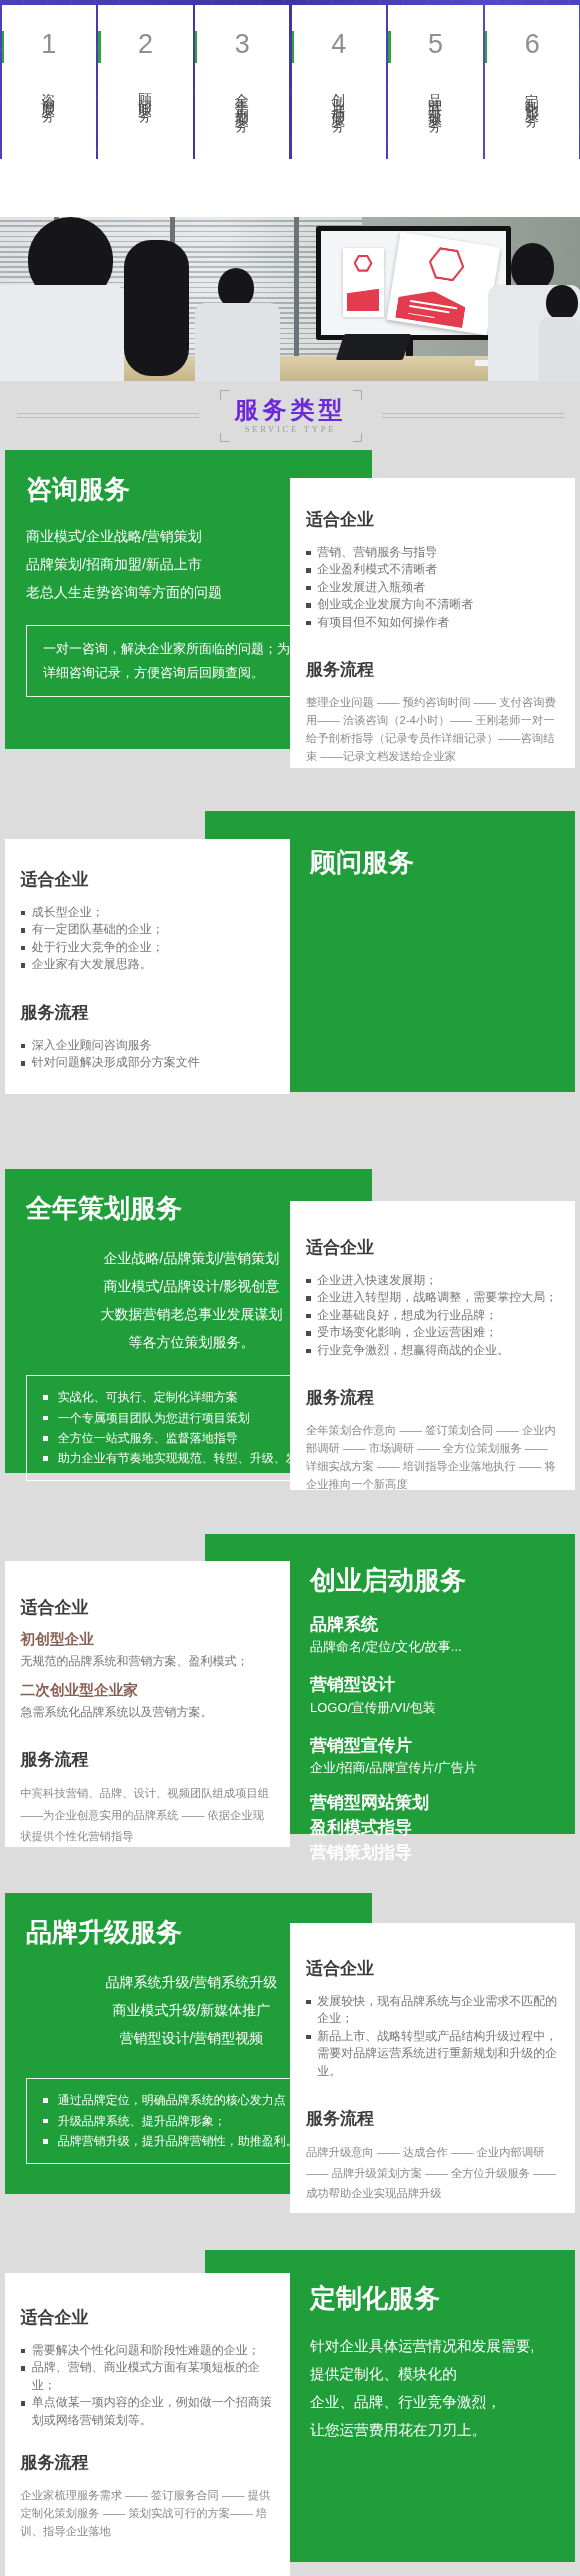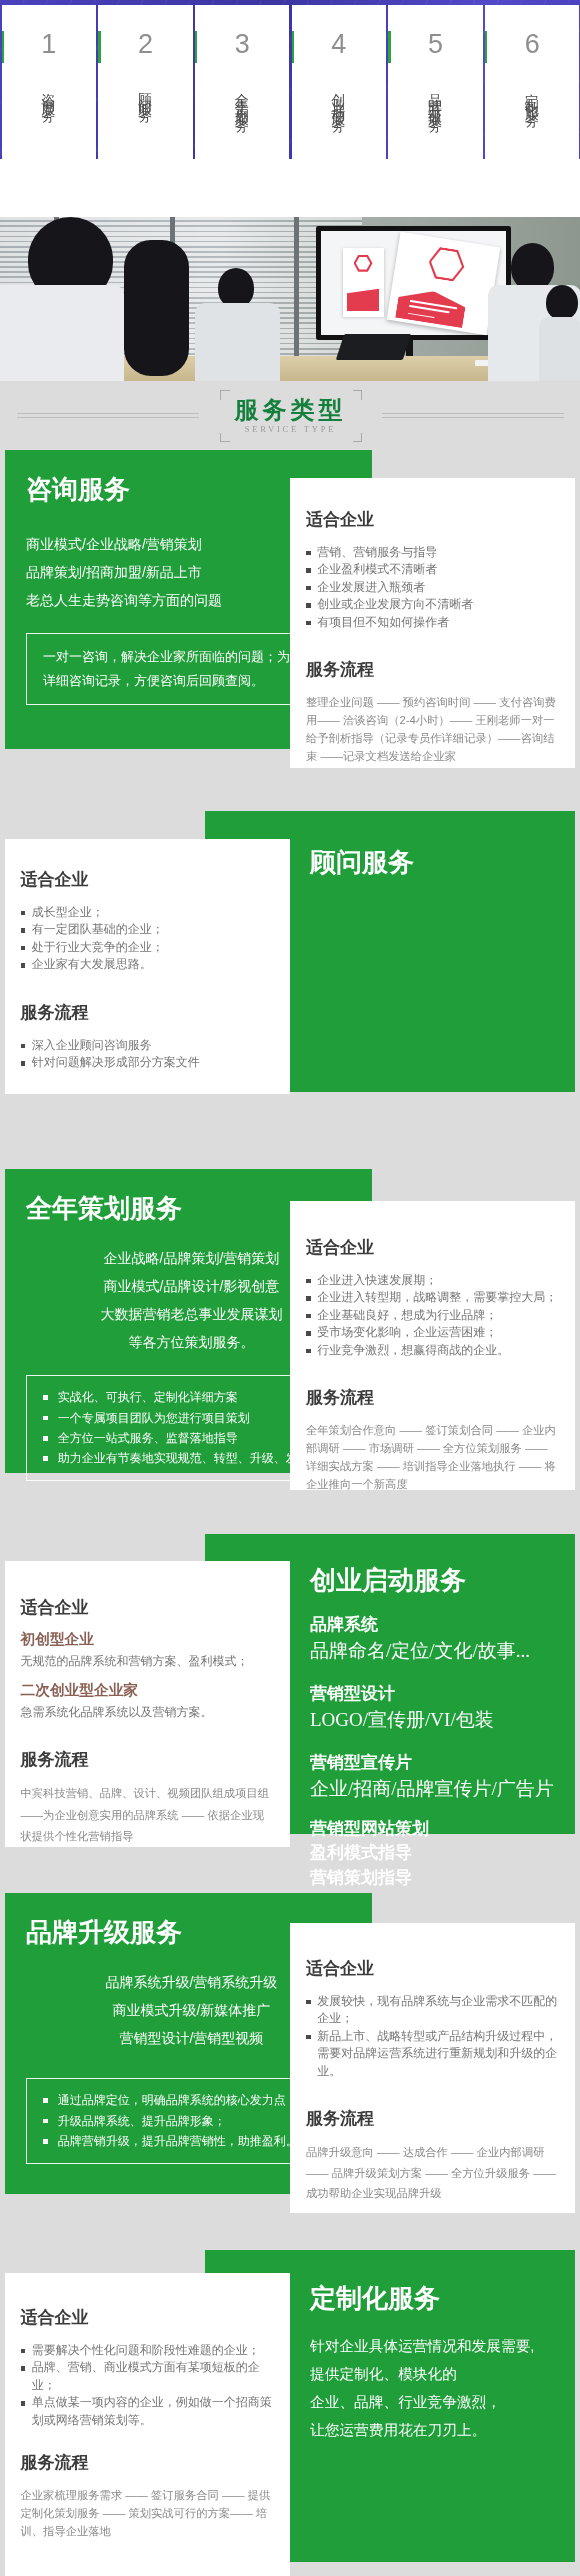--- a/index.html
+++ b/index.html
@@ -59,35 +59,35 @@
   .hdr-line{position:absolute;top:32px;height:2.8px;border-top:0.6px solid #bdbdbd;border-bottom:0.6px solid #bdbdbd;}
   .hdr-line.left{left:17px;width:182px;}
   .hdr-line.right{left:382px;width:182px;}
   .hdr-frame{position:absolute;left:220px;top:9px;width:142px;height:52px;}
   .corner{position:absolute;width:8.5px;height:8.5px;}
   .corner.tl{left:0;top:0;border-left:1.1px solid #aaaaaa;border-top:1.1px solid #aaaaaa;}
   .corner.tr{right:0;top:0;border-right:1.1px solid #aaaaaa;border-top:1.1px solid #aaaaaa;}
   .corner.bl{left:0;bottom:0;border-left:1.1px solid #aaaaaa;border-bottom:1.1px solid #aaaaaa;}
   .corner.br{right:0;bottom:0;border-right:1.1px solid #aaaaaa;border-bottom:1.1px solid #aaaaaa;}
   .hdr-title{position:absolute;left:0;top:12.5px;width:581px;text-align:center;
-      font-size:24px;font-weight:bold;color:#15803d;letter-spacing:4px;}
+      font-size:24px;font-weight:bold;color:#6d28d9;letter-spacing:4px;}
   .hdr-sub{position:absolute;left:0;top:43px;width:581px;text-align:center;
       font-family:"Liberation Serif","DejaVu Serif",serif;font-size:8.5px;color:#9a9a9a;letter-spacing:2.8px;}
 
   
   .sec-green{position:absolute;background:#1f9e3a;color:#ffffff;box-sizing:border-box;}
   .sec-white{position:absolute;background:#ffffff;box-sizing:border-box;}
   .g-odd{padding:25px 14.7px 0 21.5px;}
   .g-even{padding:37px 16px 0 105px;}
   .sg-title{font-size:26px;font-weight:bold;line-height:1.15;}
-  .sg-lines{margin-top:25px;font-size:14px;line-height:28px;}
+  .sg-lines{margin-top:17px;font-size:14px;line-height:28px;}
   .sg-box{border:0.6px solid rgba(255,255,255,.9);margin-top:19px;padding:11.3px 16px;font-size:13px;line-height:24px;}
   .sg-box .bi{line-height:20.4px;}
   .sg-group-h{font-size:17px;font-weight:bold;margin-top:18px;line-height:1.3;}
-  .sg-group-t{font-size:19px;margin-top:2.3px;line-height:1.4;font-family:Liberation Serif, serif;}
+  .sg-group-t{font-size:13px;margin-top:2.3px;line-height:1.4;}
   .sg-bold{font-size:17px;font-weight:bold;line-height:22.6px;margin-top:2.3px;}
   .sw-pad{padding:0 17px 0 16px;}
   .sw-suit-title,.sw-flow-title{font-size:17px;font-weight:bold;color:#3b3b3b;line-height:1.2;}
   .sw-list{margin-top:13.6px;}
   .bi{position:relative;padding-left:11.3px;font-size:12px;color:#757575;line-height:17.5px;}
   .bi .sq{position:absolute;left:0;top:6.8px;width:4.5px;height:4.5px;background:#4a4a4a;}
   .sec-green .bi{padding-left:14.7px;color:#ffffff;}
   .sec-green .bi .sq{background:#ffffff;top:8px;}
   .sw-flow-title{margin-top:29px;}
   .sw-flow-text{margin-top:12.5px;font-size:11.3px;color:#8a8a8a;line-height:18px;}

